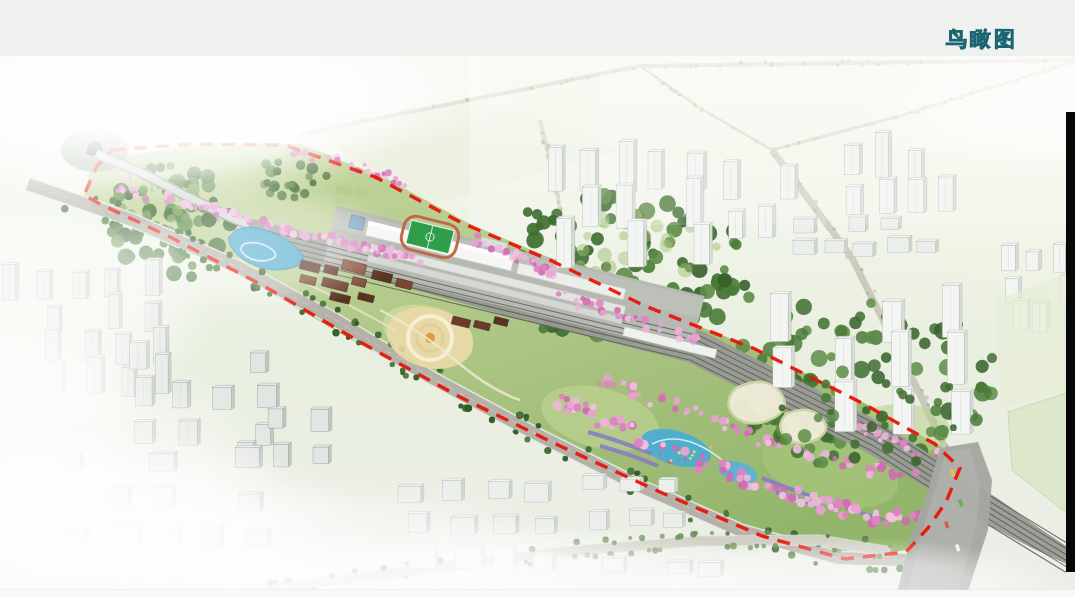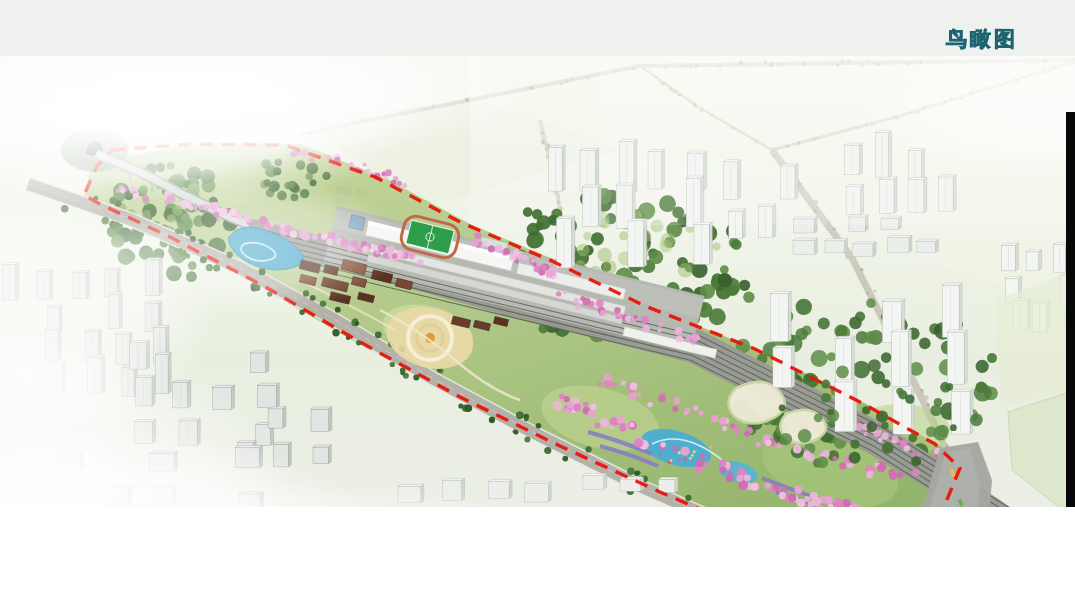--- a/index.html
+++ b/index.html
@@ -1,16 +1,16 @@
 <!DOCTYPE html>
 <html><head>
 <meta charset="utf-8">
 <style>
   html,body{margin:0;padding:0;background:#ffffff;}
-  .stage{position:relative;width:1075px;height:507px;overflow:hidden;background:#ffffff;
+  .stage{position:relative;width:1075px;height:597px;overflow:hidden;background:#ffffff;
          font-family:"Liberation Sans","DejaVu Sans",sans-serif;}
   .stage svg{position:absolute;left:0;top:0;}
   .top-strip{position:absolute;left:0;top:0;width:1075px;height:55px;}
   .bottom-strip{position:absolute;left:0;top:590px;width:1075px;height:7px;}
   .right-bar{position:absolute;left:1066px;top:112px;width:9px;height:460px;}
   .title-label{position:absolute;left:946px;top:28px;font-size:21px;font-weight:bold;
                letter-spacing:3px;line-height:22px;-webkit-text-stroke:0.8px #1d6472;}
 </style>
 </head>
 <body>

